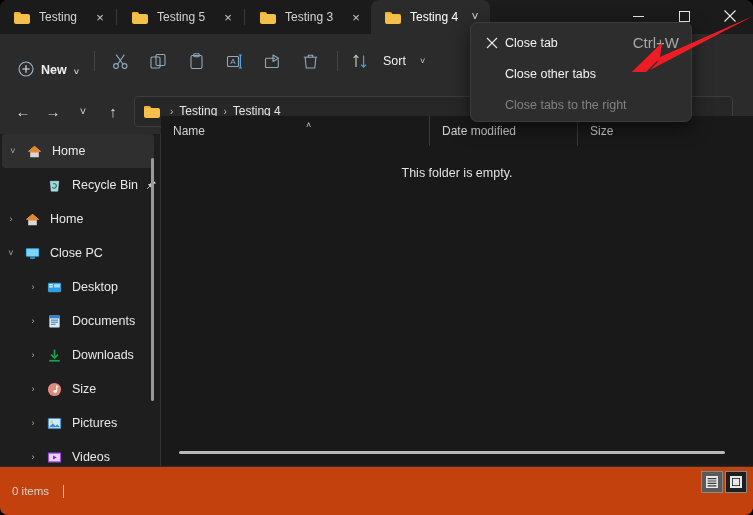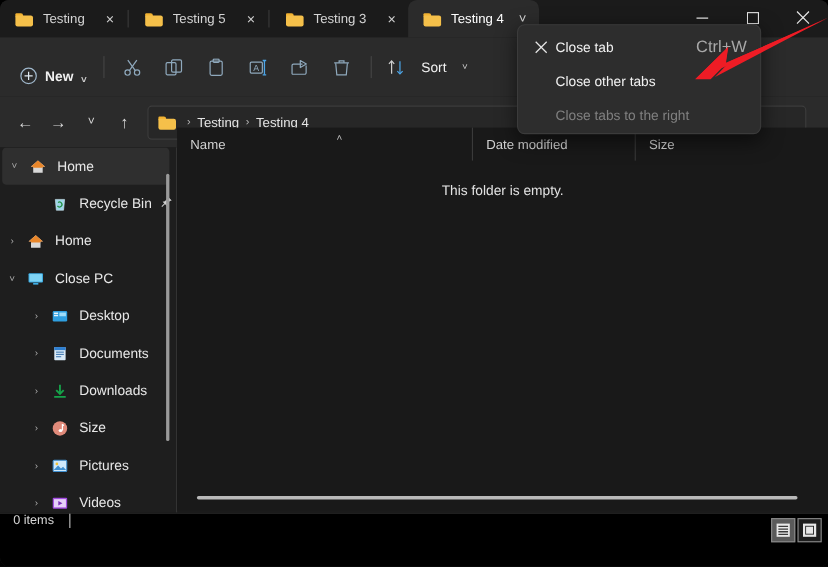--- a/index.html
+++ b/index.html
@@ -202,23 +202,23 @@
     position: absolute; left: 4px; bottom: 6px; width: 584px; height: 10px;
   }
   #hscroll-thumb {
     position: absolute; left: 14px; top: 3px; width: 546px; height: 3px;
     background: #b9b9b9; border-radius: 2px;
   }
 
   
   #statusbar {
     position: absolute; left: 0; bottom: 0; width: 753px; height: 49px;
-    background: #000000;
+    background: #c2410c;
     border-top: 1px solid #2d2d2d;
-    display: flex; align-items: flex-start;
+    display: flex; align-items: center;
   }
   #status-text { margin-left: 12px; font-size: 11.5px; color: #d6d6d6; }
   #status-caret {
     width: 1px; height: 13px; background: #c6c6c6; margin-left: 14px;
   }
   #viewtoggle {
     position: absolute; right: 6px; top: 4px;
     display: flex; gap: 2px;
   }
   .vt {

